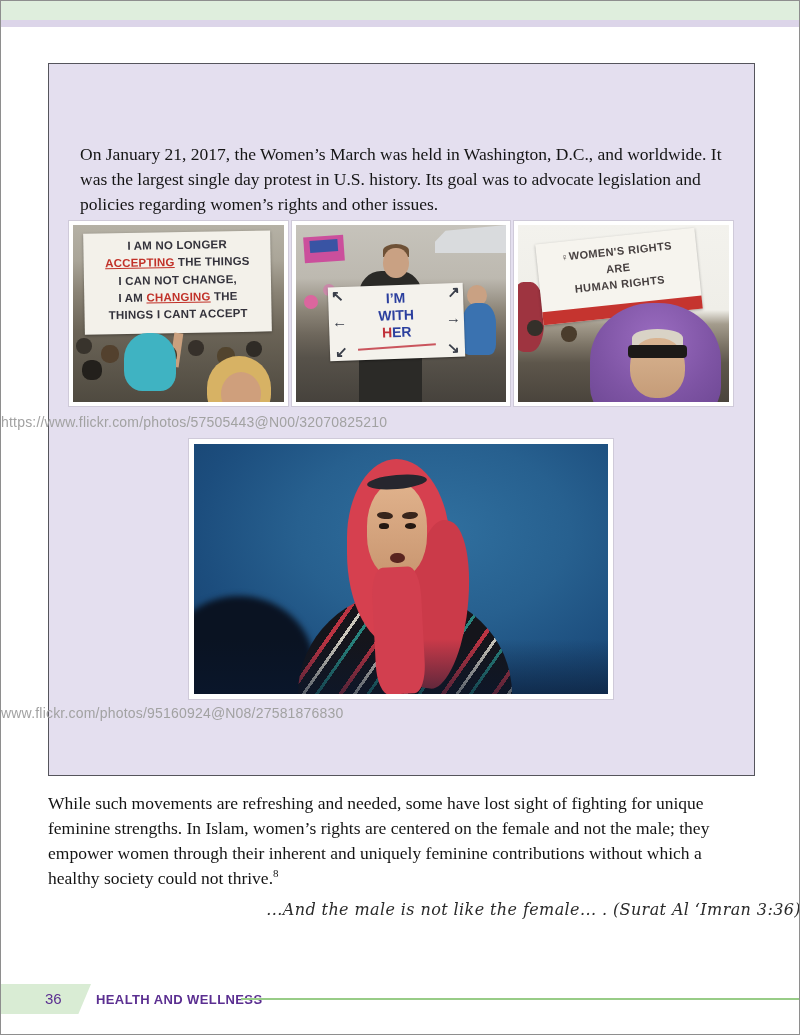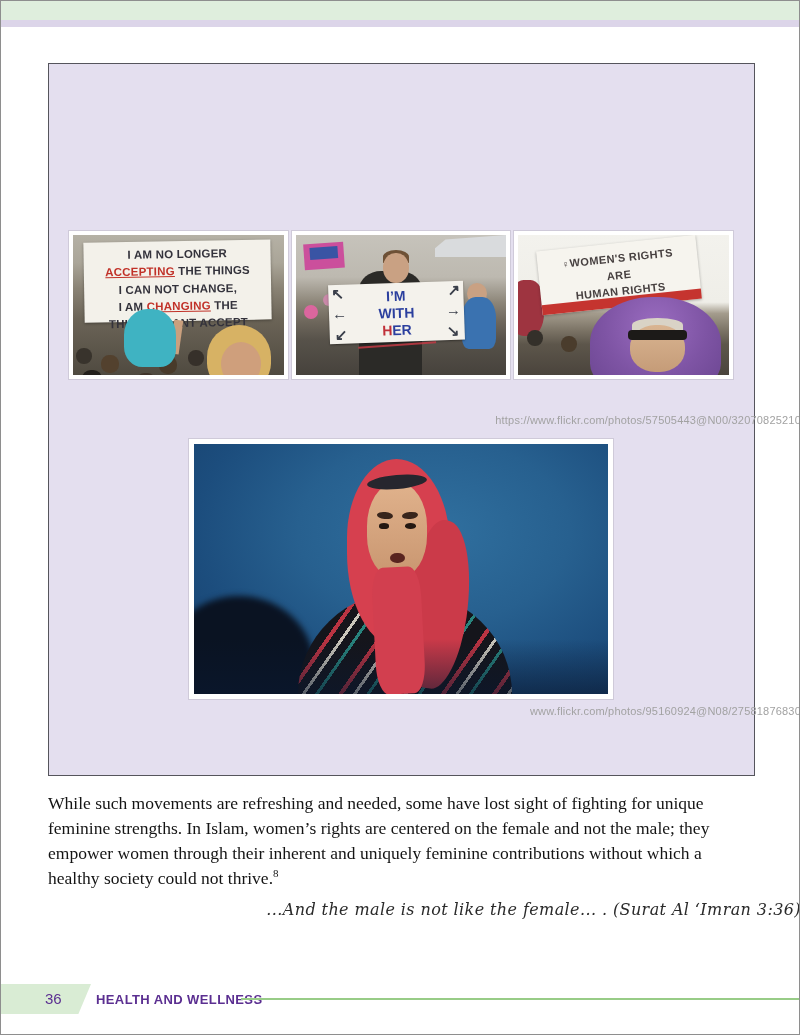--- a/index.html
+++ b/index.html
@@ -12,21 +12,21 @@
   
   .feature-box{position:absolute;left:47px;top:62px;width:707px;height:713px;background:#e4dfef;
                border:1px solid #55555c;box-sizing:border-box;}
   .box-header{position:absolute;left:-1px;top:-1px;width:707px;height:45px;background:#6b3fa4;
               border:2px solid #4b2a78;box-sizing:border-box;display:flex;align-items:center;justify-content:center;}
   .box-title{color:#fff;font-weight:bold;font-size:25px;letter-spacing:.2px;}
   .intro{position:absolute;left:31px;top:78px;width:644px;font-family:"Liberation Serif",serif;
          font-size:17.5px;line-height:1.42;color:#151515;}
 
   
-  .photos-row{position:absolute;left:68px;top:230px;width:664px;height:148px;display:flex;gap:4px;}
+  .photos-row{position:absolute;left:68px;top:220px;width:664px;height:185px;display:flex;gap:4px;}
   .photo{flex:1;background:#fff;padding:4px;box-sizing:border-box;box-shadow:0 0 0 1px #cfcad9;}
   .ph-in{position:relative;width:100%;height:100%;overflow:hidden;}
 
   
   .p1{background:linear-gradient(180deg,#b5b1a5 0%,#aaa598 20%,#8a8375 38%,#6b6457 60%,#4f4a40 100%);}
   .p1-sign{position:absolute;left:5%;top:4%;width:89%;height:57%;background:#f3f1ea;transform:rotate(-1deg);
            box-shadow:0 1px 3px rgba(0,0,0,.35);padding:5px 3px 0;box-sizing:border-box;text-align:center;
            font-weight:bold;font-size:11.5px;line-height:1.5;letter-spacing:.2px;color:#33323b;}
   .mark-red{color:#c13128;text-decoration:underline;}
   .p1-arm{position:absolute;left:47%;top:61%;width:9px;height:34px;background:#caa07e;transform:rotate(8deg);}
@@ -71,21 +71,21 @@
   .p3-redperson{position:absolute;left:-4%;top:32%;width:16%;height:40%;background:#9e3440;border-radius:40%;}
   .p3 .heads{box-shadow:14px 100px 0 5px #34302a,48px 106px 0 5px #4a3c2c,150px 102px 0 5px #2e2a25,
              182px 108px 0 5px #473a2b,118px 98px 0 4px #584733;}
   .p3-hood{position:absolute;right:4%;bottom:-12%;width:62%;height:68%;z-index:2;
            background:radial-gradient(circle at 50% 30%,#9a6cc0 0%,#7e54a4 55%,#6a4590 100%);border-radius:48% 48% 30% 30%;}
   .p3-hairwisp{position:absolute;right:22%;bottom:31%;width:24%;height:10%;background:#d9d3c6;border-radius:50% 50% 0 0;z-index:3;}
   .p3-face{position:absolute;right:21%;bottom:2%;width:26%;height:34%;background:linear-gradient(#d9b491,#c59c78);border-radius:46%;z-index:3;}
   .p3-shades{position:absolute;right:20%;bottom:25%;width:28%;height:7%;background:#1c1a18;border-radius:4px;z-index:4;}
 
   
-  .cap{position:absolute;left:0;width:800px;text-align:right;font-size:11px;color:#a2a2a2;letter-spacing:.2px;}
+  .cap{position:absolute;left:0;width:800px;text-align:left;font-size:14px;color:#a2a2a2;letter-spacing:.2px;}
   .cap-top{top:413px;} .cap-portrait{top:704px;}
   .fig-cap{position:absolute;left:0;top:724px;width:800px;text-align:center;font-family:"Liberation Serif",serif;
            font-weight:bold;font-size:11px;color:#5b2f91;white-space:nowrap;}
 
   
   .portrait{position:absolute;left:188px;top:438px;width:424px;height:260px;background:#fff;padding:5px;
             box-sizing:border-box;box-shadow:0 0 0 1px #cfcad9;}
   .pt{position:relative;width:100%;height:100%;overflow:hidden;
       background:radial-gradient(ellipse at 58% 35%,#30709f 0%,#27608f 40%,#1c4d7d 70%,#163f6b 100%);}
   .pt-blob{position:absolute;left:-30px;bottom:-42px;width:150px;height:140px;background:#0a1322;border-radius:50%;filter:blur(3px);}
@@ -127,20 +127,21 @@
   .footer-line{position:absolute;left:240px;top:997px;width:559px;height:2px;background:#98cc87;}
 </style>
 </head>
 <body>
 
 <div class="page">
   <div class="band-green"></div>
   <div class="band-lav"></div>
 
   <div class="feature-box">
+    <div class="intro">On January 21, 2017, the Women’s March was held in Washington, D.C., and worldwide. It was the largest single day protest in U.S. history. Its goal was to advocate legislation and policies regarding women’s rights and other issues.</div>
   </div>
 
   <div class="photos-row">
     <div class="photo">
       <div class="ph-in p1">
         <div class="p1-sign">
           <div>I AM NO LONGER</div>
           <div><span class="mark-red">ACCEPTING</span><span> THE THINGS</span></div>
           <div>I CAN NOT CHANGE,</div>
           <div><span>I AM </span><span class="mark-red">CHANGING</span><span> THE</span></div>

